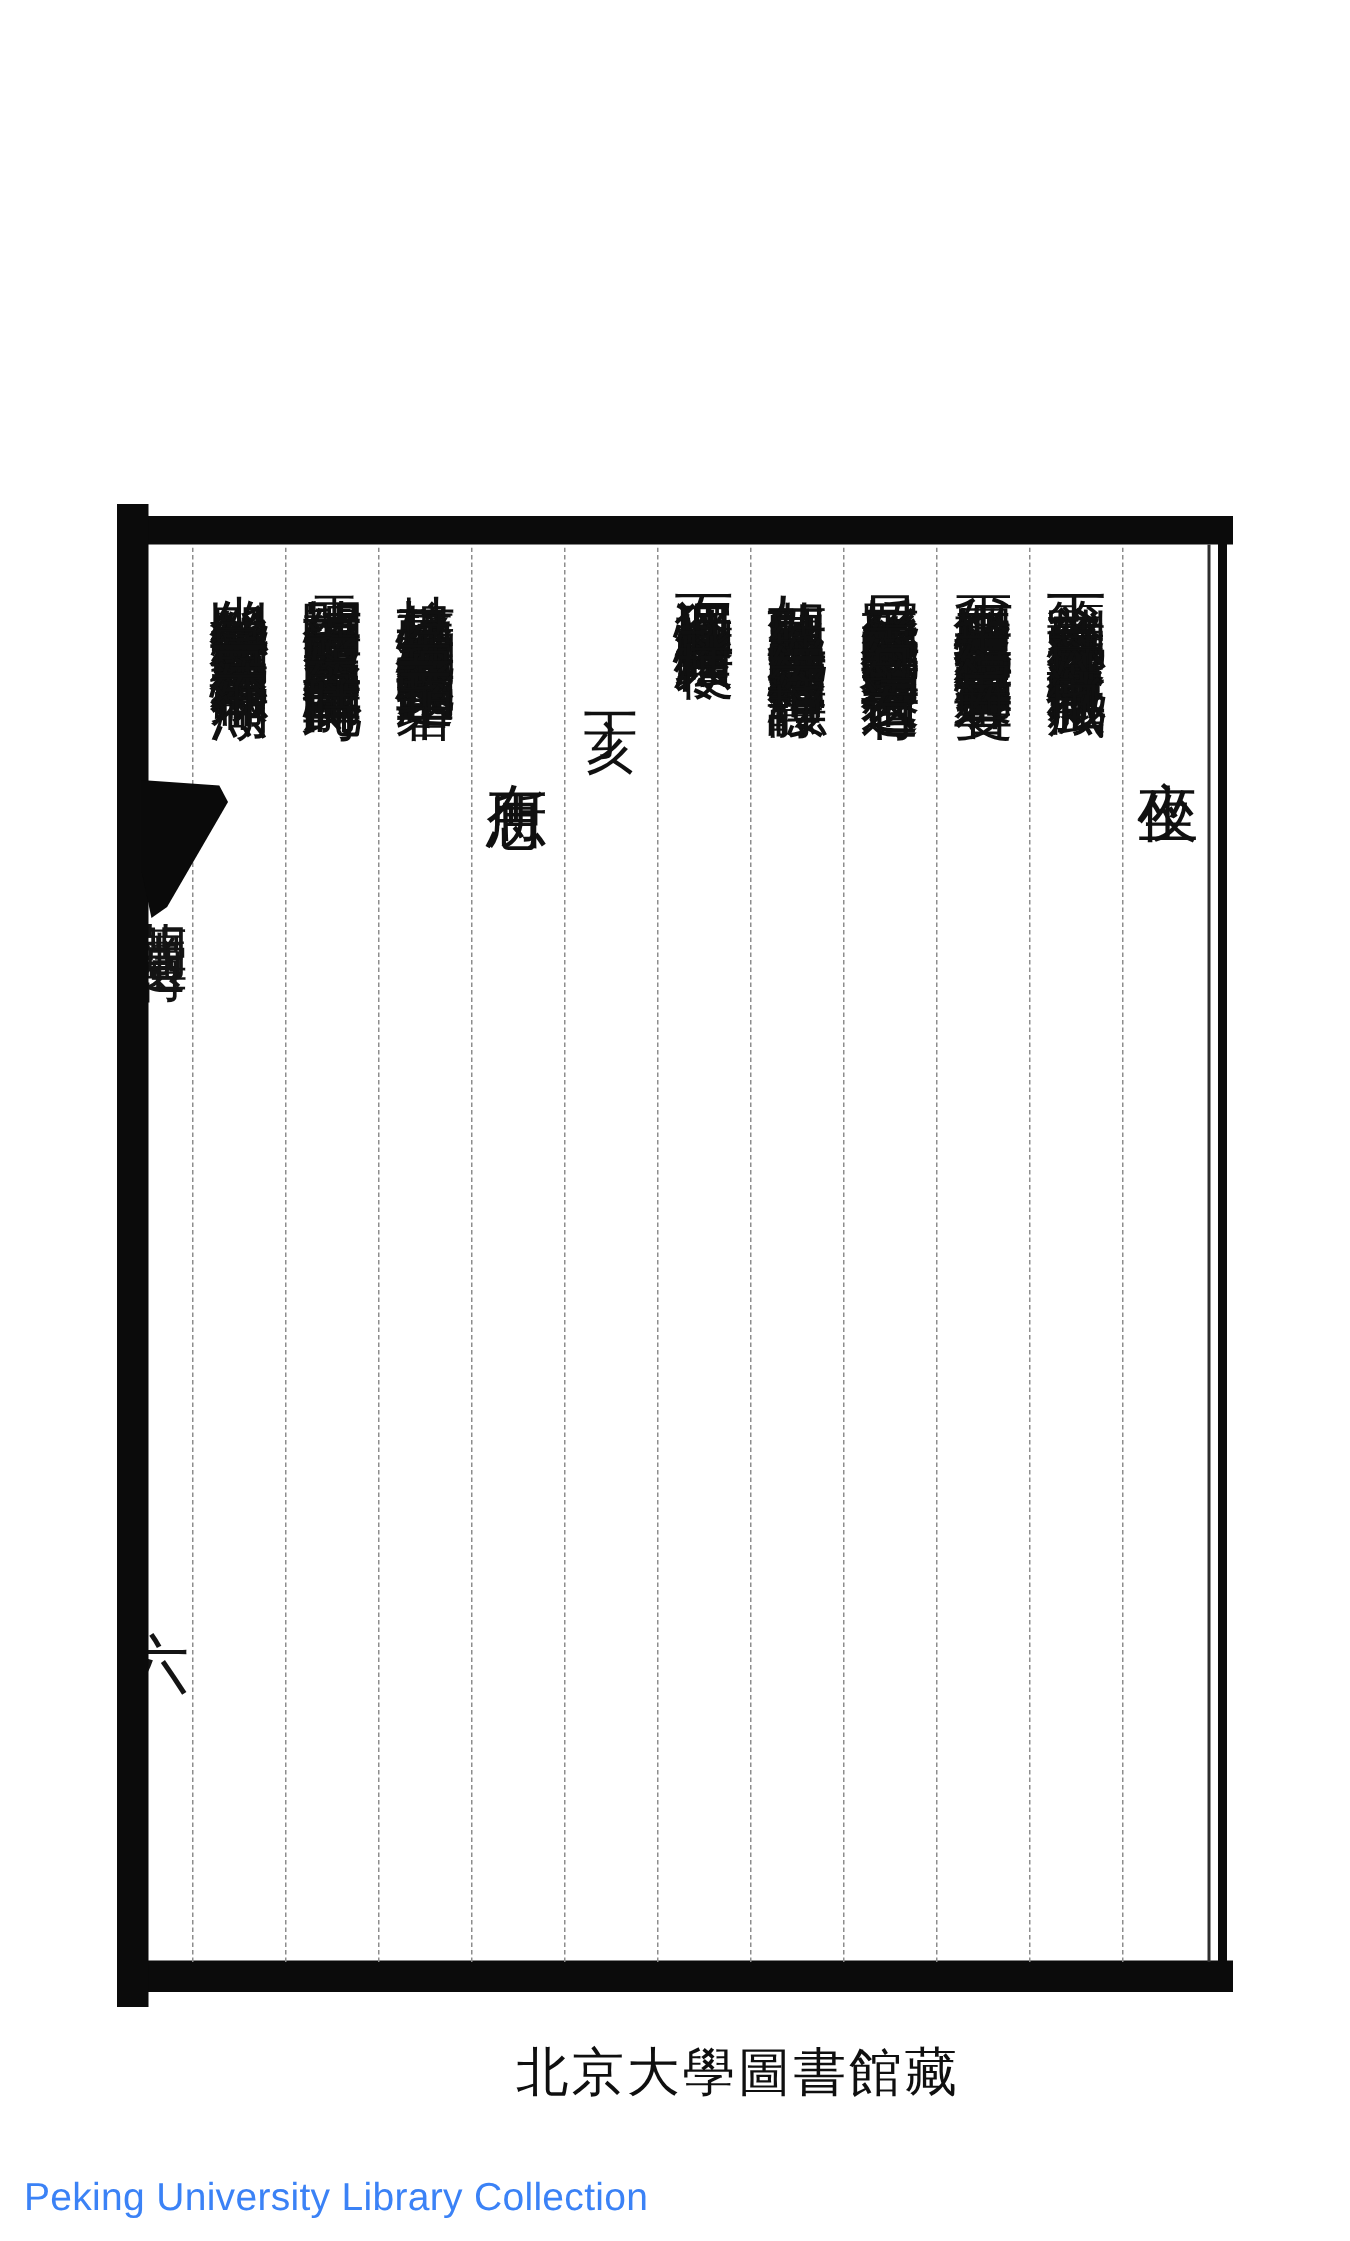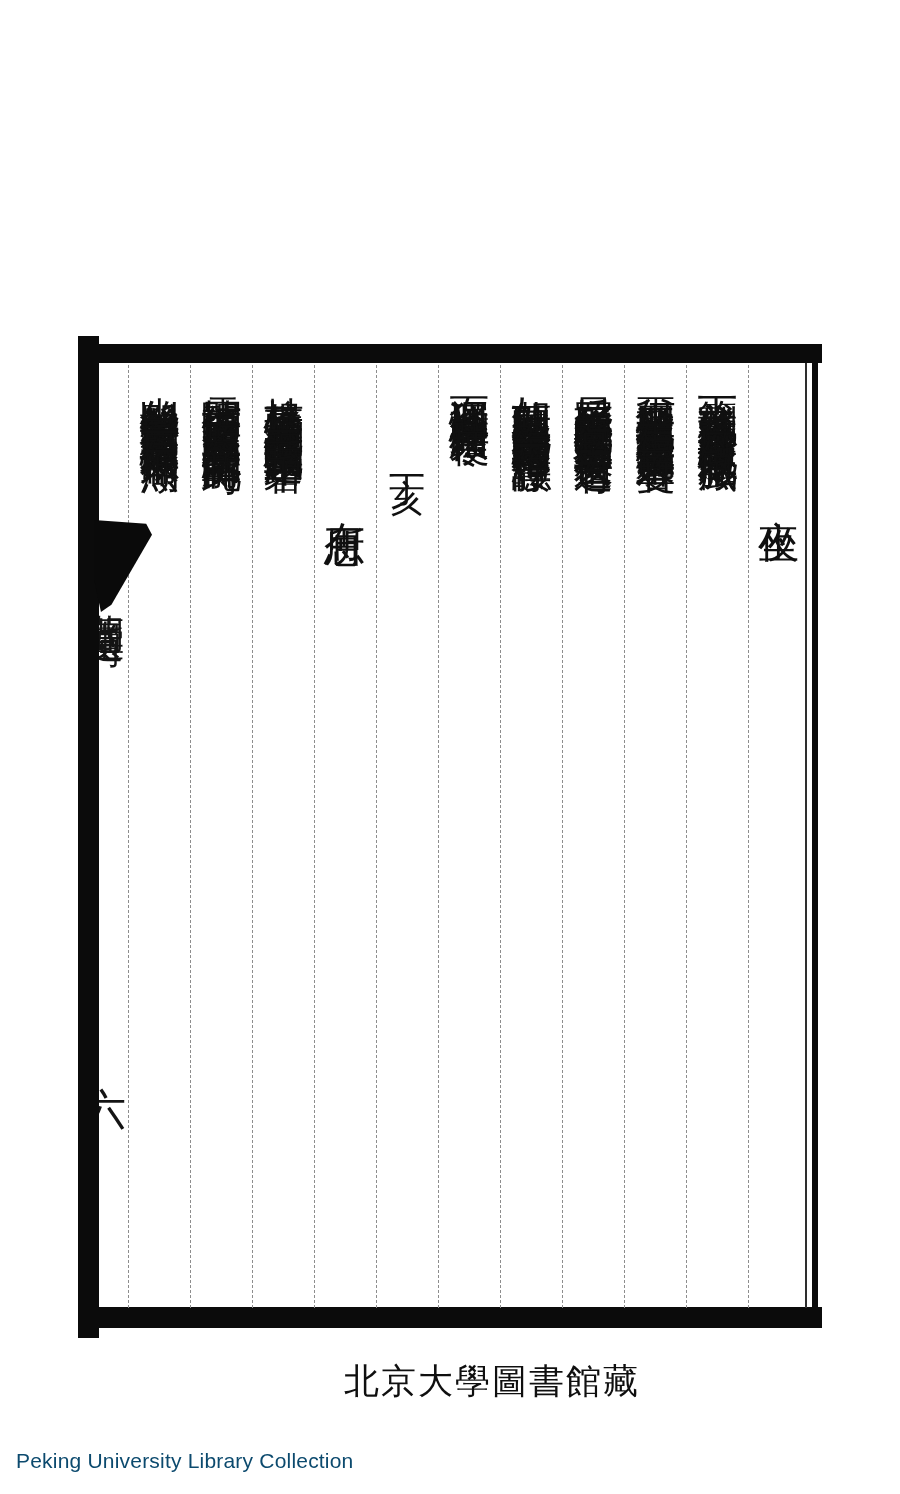--- a/index.html
+++ b/index.html
@@ -38,21 +38,21 @@
     font-size:38px;line-height:50px;letter-spacing:4px;color:#141414;
   }
   #page-number{
     position:absolute;left:84px;top:1082px;width:44px;height:58px;z-index:2;
     overflow:hidden;font-size:42px;color:#141414;
   }
   
   #footer-en{
     position:absolute;left:16px;top:1449px;
     font-family:"Liberation Sans","DejaVu Sans",sans-serif;
-    font-size:21px;color:#0c4a6e;letter-spacing:0.2px;
+    font-size:26px;color:#3b82f6;letter-spacing:0.2px;
   }
   #footer-zh{
     position:absolute;left:344px;top:1358px;
     font-size:35px;color:#0f0f0f;letter-spacing:2px;
     font-family:"Liberation Serif","DejaVu Serif",serif;
   }
 </style>
 </head>
 <body>
 

